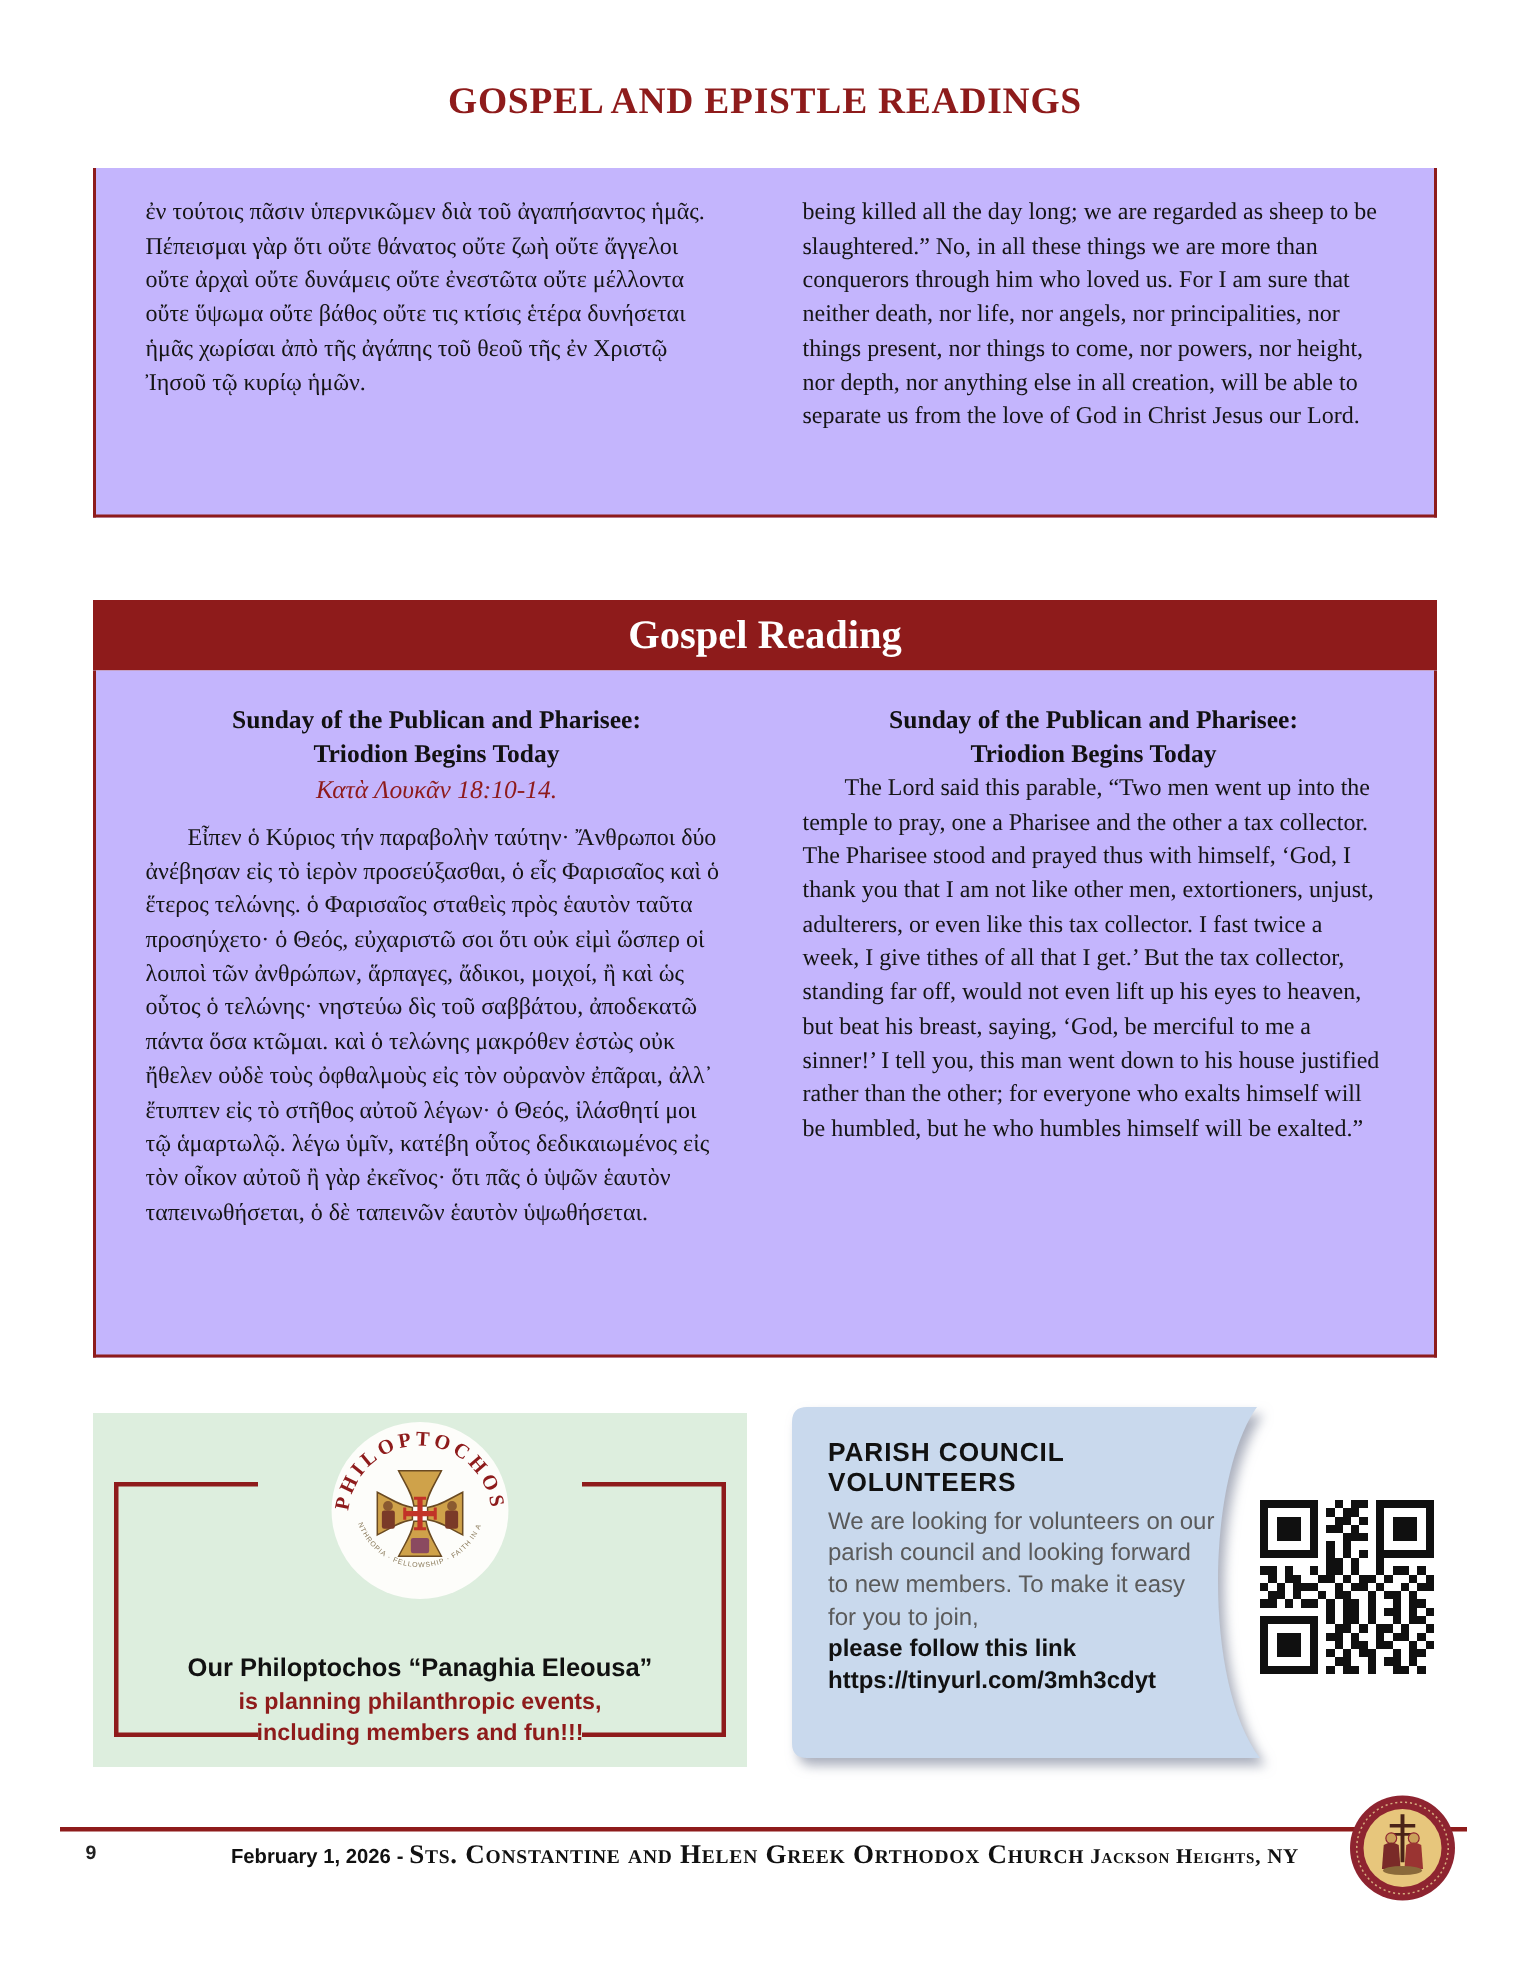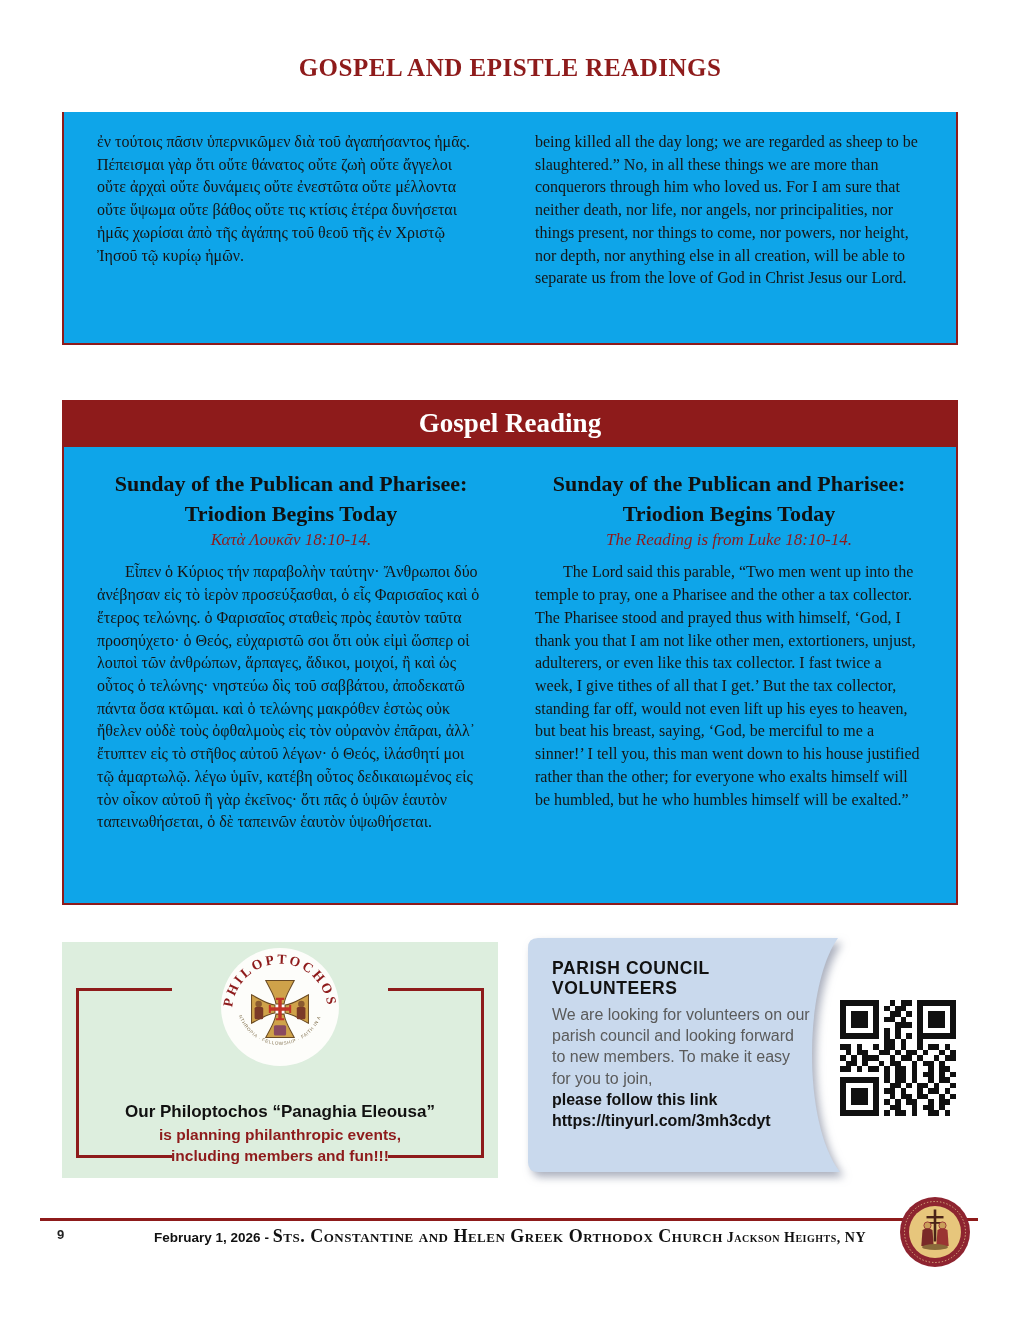--- a/index.html
+++ b/index.html
@@ -13,29 +13,29 @@
   }
   .reading-section { position:absolute; left:62px; width:896px; }
   .sec-epistle { top:112px; }
   .sec-gospel  { top:400px; }
   .banner {
     background:#8e1b1b; color:#fff; text-align:center;
     font-size:27px; font-weight:bold; height:47px; line-height:47px;
   }
   .content-box {
     box-sizing:border-box; border:2px solid #8e1b1b; border-top:none;
-    background:#0ea5e9; overflow:hidden;
+    background:#c4b5fd; overflow:hidden;
   }
   .box-epistle { height:233px; }
   .box-gospel  { height:458px; }
   .cols { display:flex; gap:50px; padding:19px 33px 0 33px; }
   .col { flex:1; min-width:0; }
   .body-text { font-size:16px; line-height:1.42; color:#151515; text-align:left; }
   .indent { text-indent:28px; }
-  .col-heading { text-align:center; font-weight:bold; font-size:22px; line-height:1.35; color:#111; }
+  .col-heading { text-align:center; font-weight:bold; font-size:17px; line-height:1.35; color:#111; }
   .col-ref { text-align:center; font-style:italic; font-size:17px; color:#8e1b1b; margin:2px 0 11px 0; }
   .gospel-cols { padding-top:22px; }
 
   
   .philo-box {
     position:absolute; left:62px; top:942px; width:436px; height:236px;
     background:#ddeede; font-family:"Liberation Sans","DejaVu Sans",sans-serif;
   }
   .frame { position:absolute; background:#8e1b1b; }
   .fv-l { left:14px;  top:46px;  width:3px;  height:170px; }
@@ -107,21 +107,20 @@
             <div>Triodion Begins Today</div>
           </div>
           <div class="col-ref">Κατὰ Λουκᾶν 18:10-14.</div>
           <div class="body-text indent">Εἶπεν ὁ Κύριος τήν παραβολὴν ταύτην· Ἄνθρωποι δύο ἀνέβησαν εἰς τὸ ἱερὸν προσεύξασθαι, ὁ εἷς Φαρισαῖος καὶ ὁ ἕτερος τελώνης. ὁ Φαρισαῖος σταθεὶς πρὸς ἑαυτὸν ταῦτα προσηύχετο· ὁ Θεός, εὐχαριστῶ σοι ὅτι οὐκ εἰμὶ ὥσπερ οἱ λοιποὶ τῶν ἀνθρώπων, ἅρπαγες, ἄδικοι, μοιχοί, ἢ καὶ ὡς οὗτος ὁ τελώνης· νηστεύω δὶς τοῦ σαββάτου, ἀποδεκατῶ πάντα ὅσα κτῶμαι. καὶ ὁ τελώνης μακρόθεν ἑστὼς οὐκ ἤθελεν οὐδὲ τοὺς ὀφθαλμοὺς εἰς τὸν οὐρανὸν ἐπᾶραι, ἀλλ᾽ ἔτυπτεν εἰς τὸ στῆθος αὐτοῦ λέγων· ὁ Θεός, ἱλάσθητί μοι τῷ ἁμαρτωλῷ. λέγω ὑμῖν, κατέβη οὗτος δεδικαιωμένος εἰς τὸν οἶκον αὐτοῦ ἢ γὰρ ἐκεῖνος· ὅτι πᾶς ὁ ὑψῶν ἑαυτὸν ταπεινωθήσεται, ὁ δὲ ταπεινῶν ἑαυτὸν ὑψωθήσεται.</div>
         </div>
         <div class="col">
           <div class="col-heading">
             <div>Sunday of the Publican and Pharisee:</div>
             <div>Triodion Begins Today</div>
           </div>
-          <div class="col-ref">The Reading is from Luke 18:10-14.</div>
           <div class="body-text indent">The Lord said this parable, “Two men went up into the temple to pray, one a Pharisee and the other a tax collector. The Pharisee stood and prayed thus with himself, ‘God, I thank you that I am not like other men, extortioners, unjust, adulterers, or even like this tax collector. I fast twice a week, I give tithes of all that I get.’ But the tax collector, standing far off, would not even lift up his eyes to heaven, but beat his breast, saying, ‘God, be merciful to me a sinner!’ I tell you, this man went down to his house justified rather than the other; for everyone who exalts himself will be humbled, but he who humbles himself will be exalted.”</div>
         </div>
       </div>
     </div>
   </div>
 
   <div class="philo-box">
     <div class="frame fv-l"></div>
     <div class="frame fv-r"></div>
     <div class="frame fh-tl"></div>

